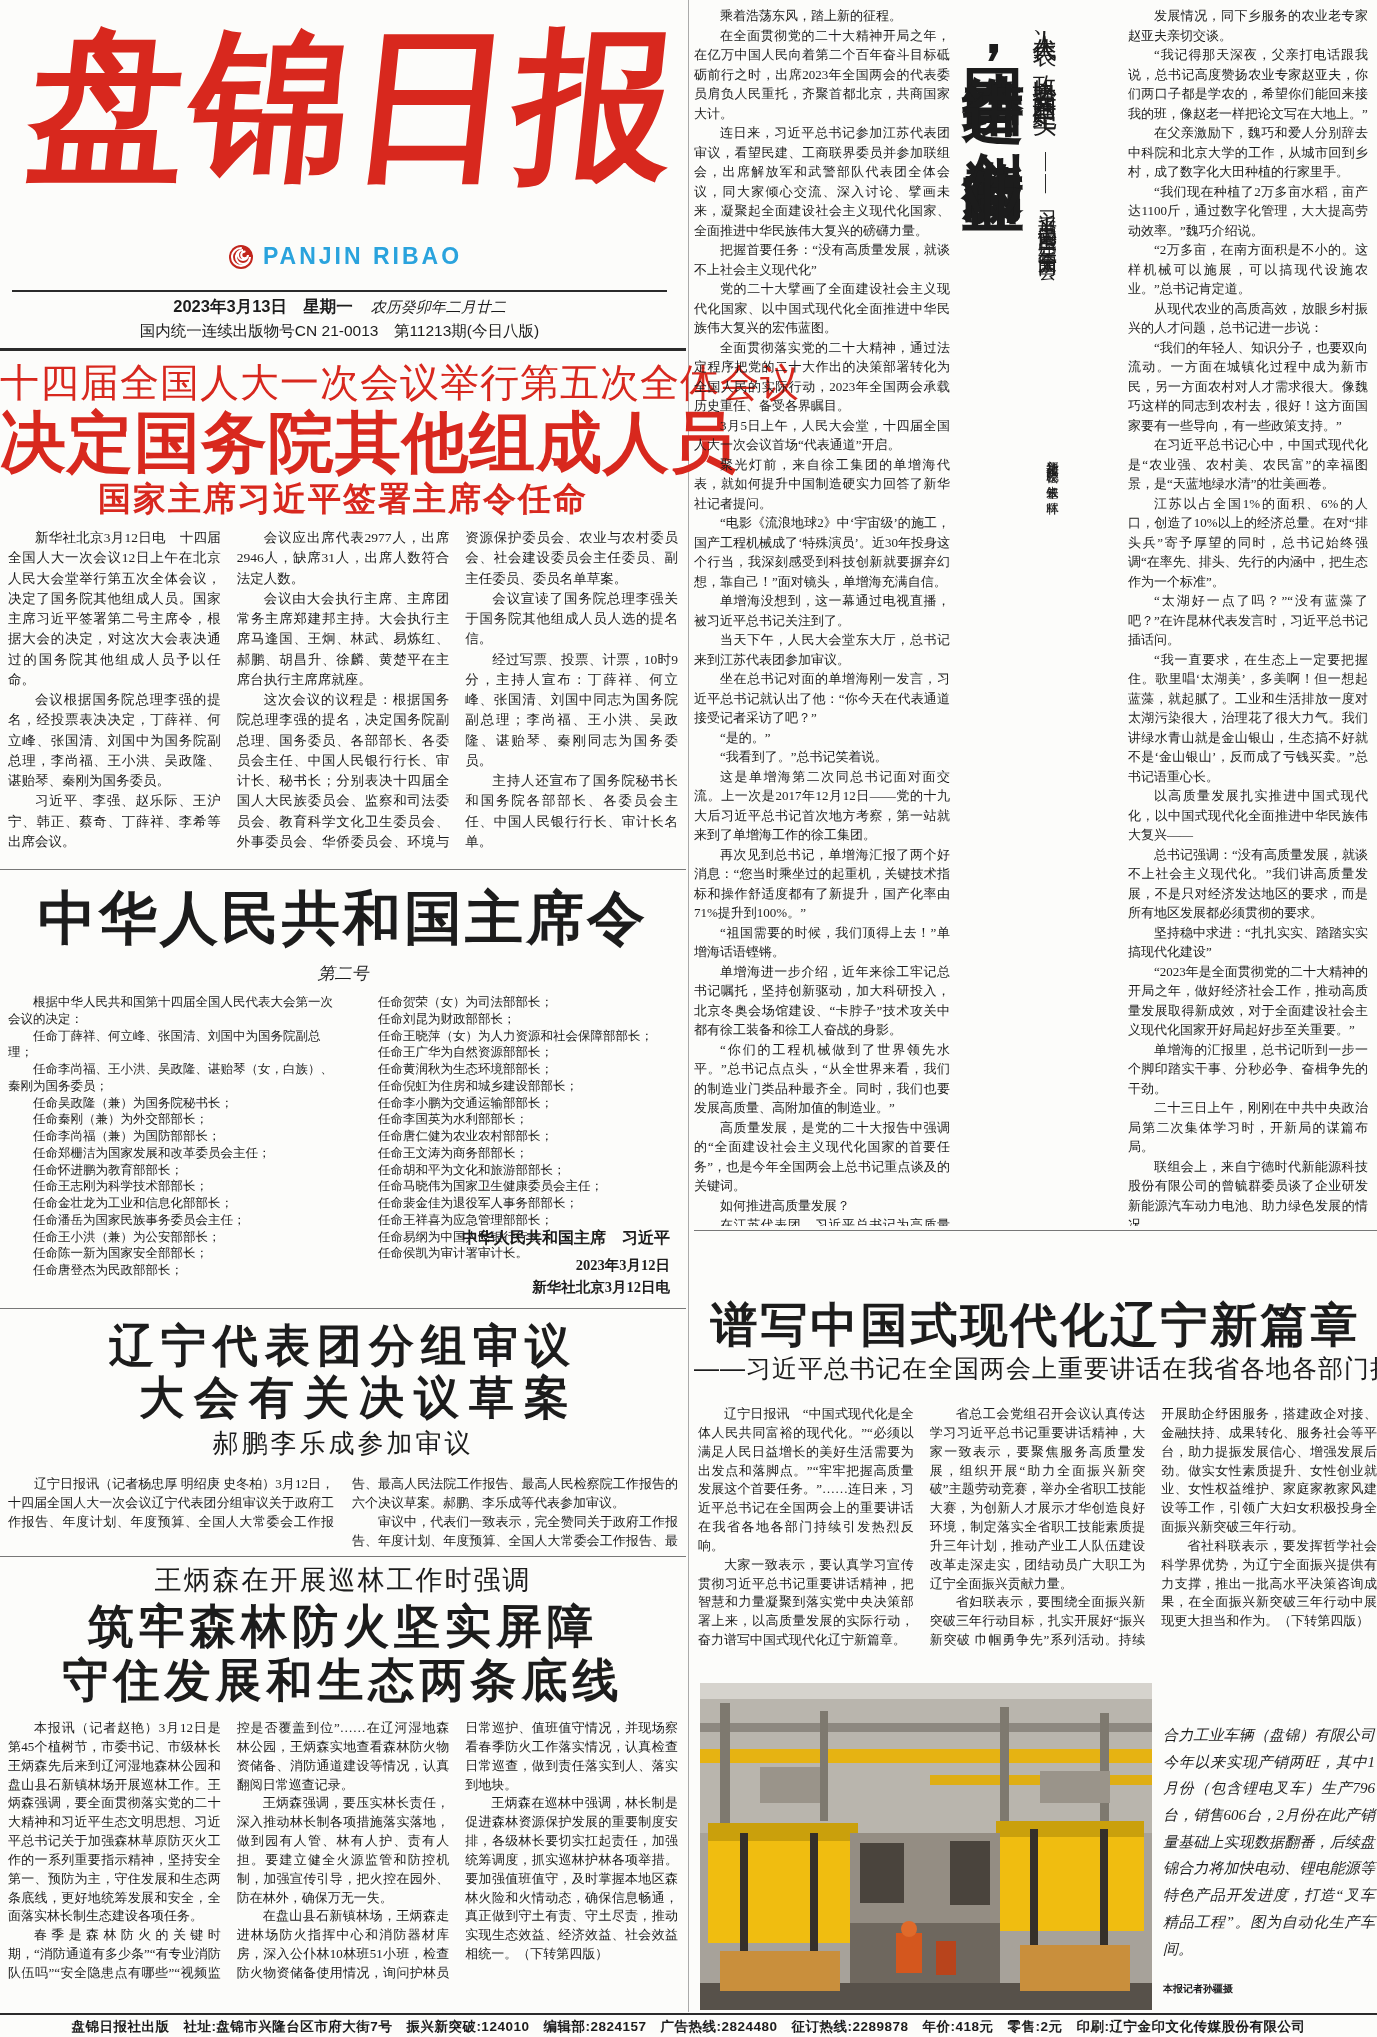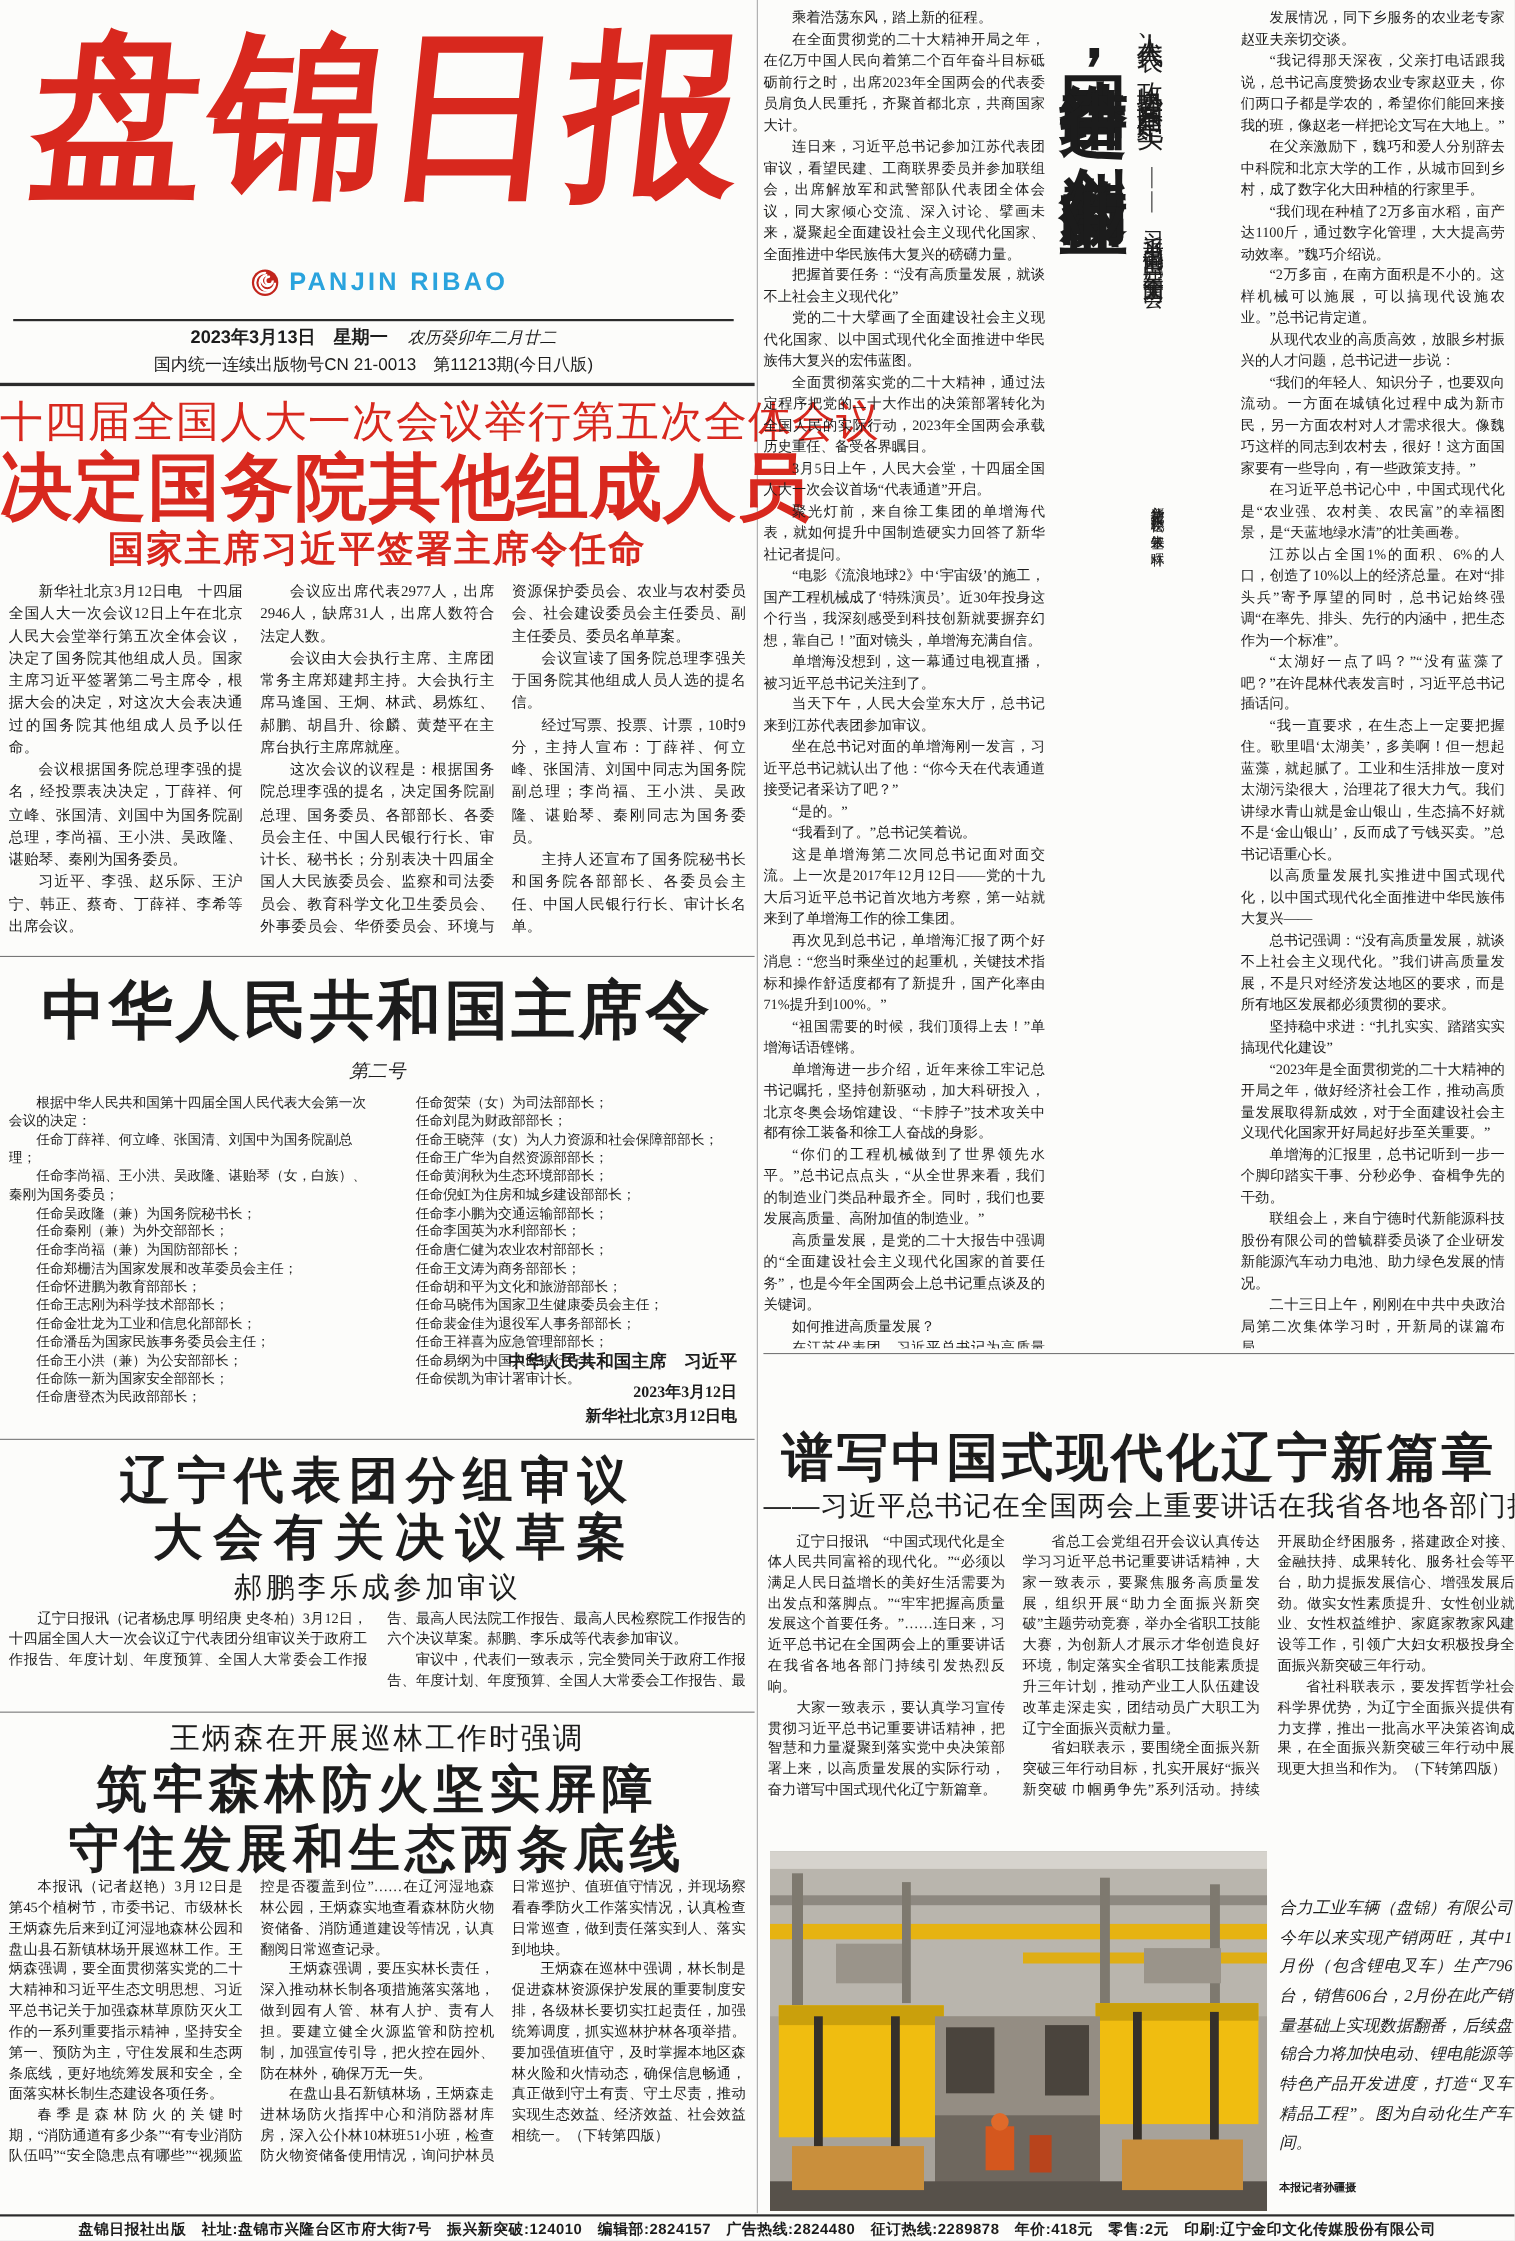--- a/index.html
+++ b/index.html
@@ -51,21 +51,21 @@
   .ln-body{position:absolute;left:8px;top:1462px;width:670px;height:88px;columns:2;column-gap:18px;
      font-size:13px;line-height:1.45;text-align:justify;overflow:hidden;}
   
   .fo-kicker{position:absolute;left:0;top:1562px;width:686px;text-align:center;font-size:27px;letter-spacing:2px;white-space:nowrap;}
   .fo-h1{position:absolute;left:0;top:1596px;width:686px;text-align:center;font-size:46px;font-weight:900;
      font-family:"Liberation Sans",sans-serif;letter-spacing:5px;white-space:nowrap;}
   .fo-h2{position:absolute;left:0;top:1650px;width:686px;text-align:center;font-size:46px;font-weight:900;
      font-family:"Liberation Sans",sans-serif;letter-spacing:5px;white-space:nowrap;}
   .fo-body{position:absolute;left:8px;top:1706px;width:670px;height:298px;columns:3;column-gap:16px;
      font-size:13px;line-height:1.45;text-align:justify;overflow:hidden;}
-  .small-body{text-align:justify;}
+  .small-body{text-align:justify;margin-top:13px;}
   
   .unity{position:absolute;left:694px;top:6px;width:683px;height:1220px;display:flex;overflow:hidden;}
   .unity-colL{width:256px;font-size:13px;line-height:1.5;text-align:justify;overflow:hidden;}
   .unity-band{width:162px;margin:0 8px;display:flex;}
   .unity-title{writing-mode:vertical-rl;font-size:62px;font-weight:900;
      font-family:"Liberation Sans",sans-serif;line-height:1.15;padding-top:14px;letter-spacing:4px;}
   .unity-subs{writing-mode:vertical-rl;display:flex;}
   .unity-sub1{font-size:24px;letter-spacing:4px;margin-top:6px;line-height:1.3;
      font-family:"Liberation Sans",sans-serif;font-weight:500;}
   .unity-sub2{font-size:19px;letter-spacing:3px;margin-top:56px;line-height:1.35;}
@@ -233,22 +233,22 @@
         <p>“我们的年轻人、知识分子，也要双向流动。一方面在城镇化过程中成为新市民，另一方面农村对人才需求很大。像魏巧这样的同志到农村去，很好！这方面国家要有一些导向，有一些政策支持。”</p>
         <p>在习近平总书记心中，中国式现代化是“农业强、农村美、农民富”的幸福图景，是“天蓝地绿水清”的壮美画卷。</p>
         <p>江苏以占全国1%的面积、6%的人口，创造了10%以上的经济总量。在对“排头兵”寄予厚望的同时，总书记始终强调“在率先、排头、先行的内涵中，把生态作为一个标准”。</p>
         <p>“太湖好一点了吗？”“没有蓝藻了吧？”在许昆林代表发言时，习近平总书记插话问。</p>
         <p>“我一直要求，在生态上一定要把握住。歌里唱‘太湖美’，多美啊！但一想起蓝藻，就起腻了。工业和生活排放一度对太湖污染很大，治理花了很大力气。我们讲绿水青山就是金山银山，生态搞不好就不是‘金山银山’，反而成了亏钱买卖。”总书记语重心长。</p>
         <p>以高质量发展扎实推进中国式现代化，以中国式现代化全面推进中华民族伟大复兴——</p>
         <p>总书记强调：“没有高质量发展，就谈不上社会主义现代化。”我们讲高质量发展，不是只对经济发达地区的要求，而是所有地区发展都必须贯彻的要求。</p>
         <p>坚持稳中求进：“扎扎实实、踏踏实实搞现代化建设”</p>
         <p>“2023年是全面贯彻党的二十大精神的开局之年，做好经济社会工作，推动高质量发展取得新成效，对于全面建设社会主义现代化国家开好局起好步至关重要。”</p>
         <p>单增海的汇报里，总书记听到一步一个脚印踏实干事、分秒必争、奋楫争先的干劲。</p>
+        <p>二十三日上午，刚刚在中共中央政治局第二次集体学习时，开新局的谋篇布局。</p>
         <p>联组会上，来自宁德时代新能源科技股份有限公司的曾毓群委员谈了企业研发新能源汽车动力电池、助力绿色发展的情况。</p>
-        <p>二十三日上午，刚刚在中共中央政治局第二次集体学习时，开新局的谋篇布局。</p>
       </div>
   </div>
 
   <div class="hz" style="left:694px;top:1230px;width:683px;height:1px;background:#777"></div>
   <div class="q-h2">谱写中国式现代化辽宁新篇章</div>
   <div class="q-sub">——习近平总书记在全国两会上重要讲话在我省各地各部门持续引发热烈反响</div>
   <div class="q-body small-body">
       <p>辽宁日报讯　“中国式现代化是全体人民共同富裕的现代化。”“必须以满足人民日益增长的美好生活需要为出发点和落脚点。”“牢牢把握高质量发展这个首要任务。”……连日来，习近平总书记在全国两会上的重要讲话在我省各地各部门持续引发热烈反响。</p>
       <p>大家一致表示，要认真学习宣传贯彻习近平总书记重要讲话精神，把智慧和力量凝聚到落实党中央决策部署上来，以高质量发展的实际行动，奋力谱写中国式现代化辽宁新篇章。</p>
       <p>省总工会党组召开会议认真传达学习习近平总书记重要讲话精神，大家一致表示，要聚焦服务高质量发展，组织开展“助力全面振兴新突破”主题劳动竞赛，举办全省职工技能大赛，为创新人才展示才华创造良好环境，制定落实全省职工技能素质提升三年计划，推动产业工人队伍建设改革走深走实，团结动员广大职工为辽宁全面振兴贡献力量。</p>

